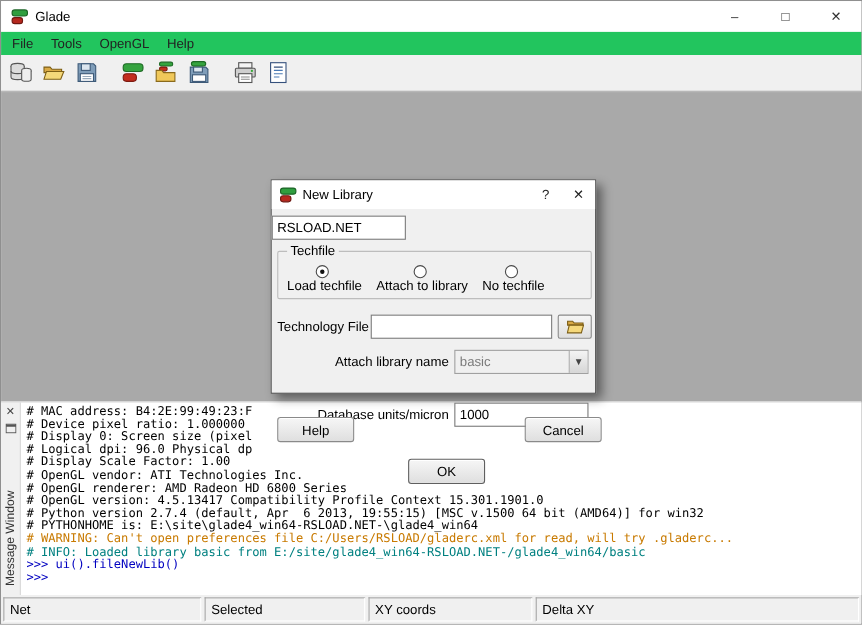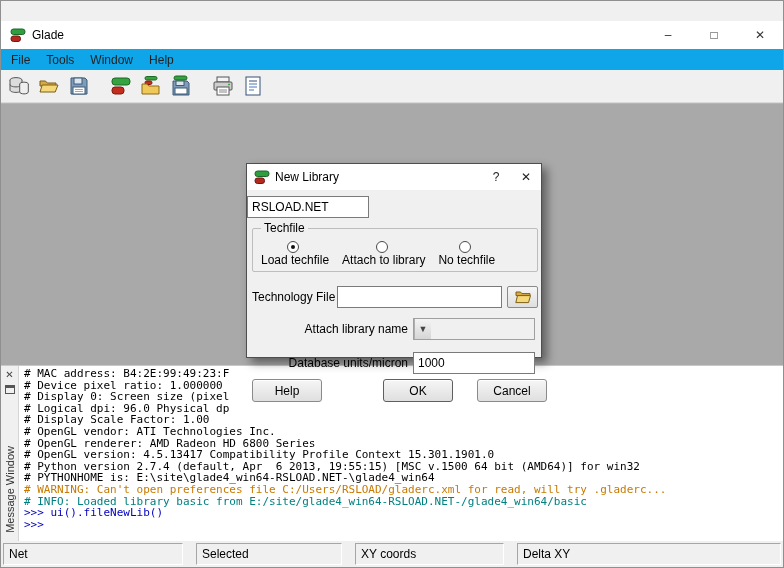--- a/index.html
+++ b/index.html
@@ -2,28 +2,28 @@
 <html style="--warning: #c87a00; --info: #008080; --command: #0000c0; --canvas: #a9a9a9;"><head>
 <meta charset="utf-8">
 <style>
   * { box-sizing: border-box; margin: 0; padding: 0; }
   html,body { width: 784px; height: 568px; overflow: hidden; }
   body { font-family: "Liberation Sans", sans-serif; font-size: 12px; background: #f0f0f0; position: relative; }
 
   .app { width: 784px; height: 568px; border: 1px solid #8f8f8f; display: flex; flex-direction: column; background: #f0f0f0; position: relative; }
 
   
-  .titlebar { flex: 0 0 28px; background: #ffffff; display: flex; align-items: center; margin-top: 20px; }
+  .titlebar { flex: 0 0 28px; background: #ffffff; display: flex; align-items: center; }
   .app-icon { margin: 0 6px 0 9px; display: flex; }
   .title-text { font-size: 12px; color: #000; }
   .win-controls { margin-left: auto; display: flex; height: 100%; }
   .win-btn { width: 46px; height: 100%; display: flex; align-items: center; justify-content: center; font-size: 12px; color: #333; cursor: pointer; }
 
   
-  .menubar { flex: 0 0 21px; display: flex; align-items: center; padding-left: 2px; background: #0ea5e9; }
+  .menubar { flex: 0 0 21px; display: flex; align-items: center; padding-left: 2px; background: #22c55e; }
   .menu-item { padding: 2px 8px; color: #222; cursor: pointer; }
 
   
   .toolbar { flex: 0 0 33px; display: flex; align-items: center; padding-left: 4px; background: #f0f0f0; border-bottom: 1px solid #dadada; }
   .tb-btn { width: 28px; height: 28px; display: flex; align-items: center; justify-content: center; margin-right: 2px; border: 1px solid transparent; cursor: pointer; }
   .tb-sep { width: 12px; height: 28px; }
 
   
   .canvas { flex: 1; background: var(--canvas, #a9a9a9); border-top: 1px solid #b5b5b5; }
 
@@ -33,21 +33,21 @@
   .mw-close { font-size: 10px; color: #444; height: 14px; line-height: 14px; cursor: pointer; }
   .mw-float { margin-top: 3px; cursor: pointer; display: flex; }
   .mw-label { margin-top: auto; margin-bottom: 8px; writing-mode: vertical-rl; transform: rotate(180deg); font-size: 11px; color: #333; }
   .console { flex: 1; background: #fff; padding: 2px 0 0 5px; font-family: "DejaVu Sans Mono", monospace; font-size: 11px; line-height: 11.6px; white-space: pre; overflow: hidden; }
   .console-line { color: #000; }
   .console-line.warning { color: var(--warning, #c87a00); }
   .console-line.info { color: var(--info, #008080); }
   .console-line.command { color: var(--command, #0000c0); }
 
   
-  .statusbar { flex: 0 0 26px; background: #f0f0f0; display: flex; align-items: stretch; padding: 2px 2px; gap: 13px; }
+  .statusbar { flex: 0 0 26px; background: #f0f0f0; display: flex; align-items: stretch; padding: 2px 2px; gap: 3px; }
   .status-field { border: 1px solid; border-color: #a6a6a6 #ffffff #ffffff #a6a6a6; display: flex; align-items: center; padding: 0 5px; color: #000; background: #f0f0f0; }
 
   
   .dialog { position: absolute; left: 245px; top: 162px; width: 296px; height: 195px; background: #f0f0f0; border: 1px solid #4e4e4e; box-shadow: 5px 5px 9px rgba(0,0,0,0.45); z-index: 10; display: flex; flex-direction: column; }
   .dlg-titlebar { flex: 0 0 26px; background: #ffffff; display: flex; align-items: center; }
   .dlg-icon { margin: 0 5px 0 7px; display: flex; }
   .dlg-title { font-size: 12px; color: #000; }
   .dlg-controls { margin-left: auto; display: flex; height: 100%; }
   .dlg-ctl { width: 30px; height: 100%; display: flex; align-items: center; justify-content: center; font-size: 12px; color: #222; cursor: pointer; }
   .dlg-body { position: relative; flex: 1; }
@@ -70,28 +70,28 @@
   .row-techfile .dlg-label { padding-left: 5px; width: 90px; }
   .input-techfile { width: 165px; }
   .browse-btn { position: absolute; left: 260px; top: 0; width: 31px; height: 22px; border: 1px solid #8a8a8a; border-radius: 2px; background: linear-gradient(#f6f6f6, #dfdfdf); display: flex; align-items: center; justify-content: center; cursor: pointer; }
 
   .row-attach { position: absolute; top: 128px; left: 0; width: 100%; height: 22px; display: flex; align-items: center; }
   .row-attach .dlg-label { width: 166px; text-align: right; padding-right: 5px; }
   .combo { width: 122px; height: 22px; border: 1px solid #a0a0a0; background: #f0f0f0; display: flex; align-items: stretch; }
   .combo-text { flex: 1; padding: 3px 4px; color: #7a7a7a; overflow: hidden; }
   .combo-arrow { width: 17px; display: flex; align-items: center; justify-content: center; background: linear-gradient(#f4f4f4, #d6d6d6); border-left: 1px solid #b0b0b0; color: #444; font-size: 9px; }
 
-  .row-units { position: absolute; top: 162px; left: 0; width: 100%; height: 22px; display: flex; align-items: center; }
+  .row-units { position: absolute; top: 176px; left: 0; width: 100%; height: 22px; display: flex; align-items: center; }
   .row-units .dlg-label { width: 166px; text-align: right; padding-right: 5px; }
   .input-units { width: 122px; }
 
   .row-buttons { position: absolute; top: 189px; left: 0; width: 100%; height: 23px; }
   .dlg-push { position: absolute; top: 0; width: 70px; height: 23px; border: 1px solid #8a8a8a; border-radius: 3px; background: linear-gradient(#f6f6f6, #dfdfdf); box-shadow: inset 0 1px 0 #fff; font-family: "Liberation Sans", sans-serif; font-size: 12px; color: #000; display: flex; align-items: center; justify-content: center; cursor: pointer; }
   .btn-help { left: 5px; }
-  .btn-ok { left: 136px; border-color: #5f5f5f; }
+  .btn-ok { left: 124px; border-color: #5f5f5f; margin-top: 38px; }
   .btn-cancel { left: 230px; }
 </style>
 </head>
 <body>
 
 <div class="app">
 
   <div class="titlebar">
     <span class="app-icon">
       <svg width="16" height="16" viewBox="0 0 16 16">
@@ -103,21 +103,21 @@
     <div class="win-controls">
       <div class="win-btn">–</div>
       <div class="win-btn">□</div>
       <div class="win-btn">✕</div>
     </div>
   </div>
 
   <div class="menubar">
       <div class="menu-item">File</div>
       <div class="menu-item">Tools</div>
-      <div class="menu-item">Window</div>
+      <div class="menu-item">OpenGL</div>
       <div class="menu-item">Help</div>
     </div>
 
   <div class="toolbar">
     <div class="tb-btn">
       <svg width="22" height="22" viewBox="0 0 22 22">
         <ellipse cx="8" cy="5" rx="6" ry="2.4" fill="#dcdcdc" stroke="#555"></ellipse>
         <path d="M2 5v10c0 1.4 2.7 2.4 6 2.4s6-1 6-2.4V5" fill="#dcdcdc" stroke="#555"></path>
         <path d="M2 9.5c0 1.4 2.7 2.4 6 2.4s6-1 6-2.4" fill="none" stroke="#555"></path>
         <ellipse cx="16" cy="9" rx="4.3" ry="1.9" fill="#efefef" stroke="#555"></ellipse>
@@ -252,20 +252,21 @@
           <svg width="16" height="14" viewBox="0 0 16 14">
             <path d="M1 2h4.5l1.4 1.6H15v2H1z" fill="#d9a944" stroke="#7d5f16"></path>
             <path d="M2.5 5.6H15.5l-2 7H0.8z" fill="#f5d87a" stroke="#7d5f16"></path>
           </svg>
         </div>
       </div>
 
       <div class="row-attach">
         <span class="dlg-label">Attach library name</span>
         <div class="combo">
+          <span class="combo-text">basic</span>
           <span class="combo-arrow">▼</span>
         </div>
       </div>
 
       <div class="row-units">
         <span class="dlg-label">Database units/micron</span>
         <input class="txt-input input-units" type="text" value="1000" style="">
       </div>
 
       <div class="row-buttons">

